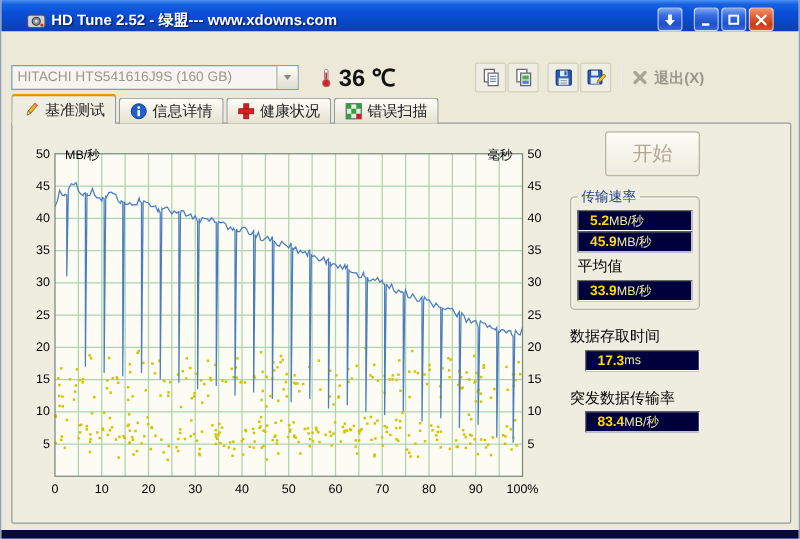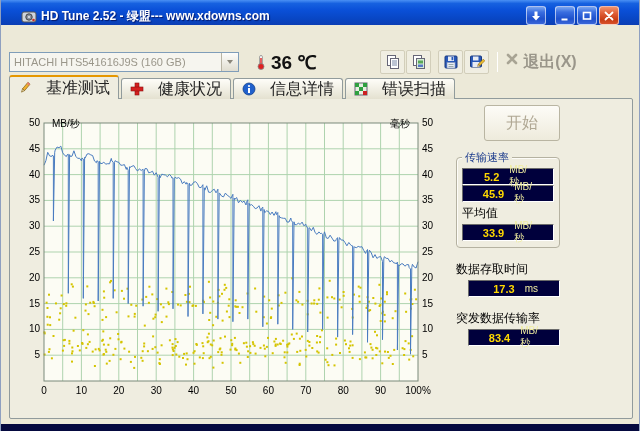--- a/index.html
+++ b/index.html
@@ -23,44 +23,44 @@
   .combo-text{flex:1;padding:0 4px;font-size:11px;color:#9a968a;white-space:nowrap;overflow:hidden}
   .combo-btn{width:17px;height:18px;background:linear-gradient(180deg,#fdfdfb,#e0ddd0);border-left:1px solid #b8b4a4;
              display:flex;align-items:center;justify-content:center}
   .combo-arrow{width:0;height:0;border-left:3.5px solid transparent;border-right:3.5px solid transparent;border-top:4px solid #8a867a}
   .temp{display:flex;align-items:center;gap:4px;margin-left:16px;font-size:19px;font-weight:bold;color:#111}
   .toolbtns{display:flex;align-items:center;margin-left:64px}
   .toolbtn{width:25px;height:24px;display:flex;align-items:center;justify-content:center;border:1px solid #d2ceba;
            border-radius:2px;background:#f0eee2;margin-right:1px;cursor:pointer}
   .pairgap{margin-left:6px}
   .tool-sep{width:1px;height:20px;background:#b0ac9c;border-right:1px solid #fff;margin:0 7px}
-  .exit-btn{display:flex;align-items:flex-start;gap:4px;color:#9a968a;font-size:16px;font-weight:bold;cursor:pointer}
+  .exit-btn{display:flex;align-items:center;gap:4px;color:#9a968a;font-size:12px;font-weight:bold;cursor:pointer}
   
   .tabs{position:absolute;top:75px;left:8px;display:flex;align-items:flex-end;z-index:3}
-  .tab{height:21px;display:flex;align-items:center;gap:14px;padding:0 8px;font-size:16px;color:#222;cursor:pointer;
+  .tab{height:21px;display:flex;align-items:center;gap:4px;padding:0 8px;font-size:12px;color:#222;cursor:pointer;
        border:1px solid #919b9c;border-bottom:none;border-radius:3px 3px 0 0;
        background:linear-gradient(180deg,#fefdf8,#e4e1d0);margin-right:2px}
   .tab.active{height:24px;background:#efede0;border-top:2px solid #e59700;position:relative}
   .tab.active::after{content:"";position:absolute;left:0;right:0;bottom:-1px;height:2px;background:#efede0}
   
   .content{position:absolute;top:98px;left:8px;width:624px;height:321px;border:1px solid #919b9c;
            background:#efede0;border-radius:0 2px 2px 2px;z-index:1}
   .chart-wrap{position:absolute;left:4px;top:10px}
   .right-panel{position:absolute;left:446px;top:6px;width:104px;display:flex;flex-direction:column}
   .start-btn{width:76px;height:36px;margin-left:auto;background:linear-gradient(180deg,#fdfcf7,#eeebdc);
              border:1px solid #b9b5a2;border-radius:3px;font-size:16px;color:#b0a894;
              display:flex;align-items:center;justify-content:center;cursor:pointer}
   .group-box{position:relative;border:1px solid #b5b2a1;border-radius:4px;margin-top:16px;padding:10px 5px 6px;
              box-shadow:1px 1px 0 #fdfcf8 inset}
   .group-title{position:absolute;top:-8px;left:5px;background:#efede0;padding:0 3px;font-size:11px;color:#1a3a8c;white-space:nowrap}
   .stat-label{font-size:12px;color:#000;margin:3px 0 2px;white-space:nowrap}
   .stat{margin-top:10px}
   .value-box{width:92px;height:17px;margin-left:auto;background:#00003c;border:1px solid;
              border-color:#6a6a6a #ffffff #ffffff #6a6a6a;display:flex;align-items:center;
-             justify-content:flex-end;padding:0 21px;gap:10px}
+             justify-content:flex-start;padding:0 9px;gap:0}
   .value-box .val{color:#ffd800;font-size:11px;font-weight:bold}
   .value-box .unit{color:#f0eda0;font-size:10px}
   .bottom-edge{position:absolute;left:0;right:0;bottom:0;height:7px;background:#05093f}
 </style>
 </head>
 <body>
 
 <div class="window">
 
   <div class="titlebar">
@@ -163,32 +163,32 @@
         <g transform="rotate(40 7 7)">
           <rect x="5.6" y="0.8" width="2.8" height="8.4" fill="#f0b030" stroke="#7a5a10" stroke-width="0.6"></rect>
           <rect x="5.6" y="0.8" width="2.8" height="1.6" fill="#e87878"></rect>
           <polygon points="5.6,9.2 8.4,9.2 7,12.4" fill="#f0ddb0" stroke="#7a5a10" stroke-width="0.6"></polygon>
         </g>
       </svg>
       <span>基准测试</span>
     </div>
     <div class="tab">
       <svg width="14" height="14" viewBox="0 0 14 14">
-        <rect x="5" y="1" width="4" height="12" fill="#d42020" stroke="#8c1010" stroke-width="0.6"></rect>
-        <rect x="1" y="5" width="12" height="4" fill="#d42020" stroke="#8c1010" stroke-width="0.6"></rect>
-      </svg>
-      <span>健康状况</span>
-    </div>
-    <div class="tab">
-      <svg width="14" height="14" viewBox="0 0 14 14">
         <circle cx="7" cy="7" r="6" fill="#2060cc" stroke="#12408c" stroke-width="0.8"></circle>
         <circle cx="7" cy="4" r="1.1" fill="#fff"></circle>
         <rect x="6" y="6" width="2" height="5" fill="#fff"></rect>
       </svg>
       <span>信息详情</span>
+    </div>
+    <div class="tab">
+      <svg width="14" height="14" viewBox="0 0 14 14">
+        <rect x="5" y="1" width="4" height="12" fill="#d42020" stroke="#8c1010" stroke-width="0.6"></rect>
+        <rect x="1" y="5" width="12" height="4" fill="#d42020" stroke="#8c1010" stroke-width="0.6"></rect>
+      </svg>
+      <span>健康状况</span>
     </div>
     <div class="tab">
       <svg width="14" height="14" viewBox="0 0 14 14">
         <rect x="1" y="1" width="12" height="12" fill="#e8efe2" stroke="#667"></rect>
         <rect x="1" y="1" width="4" height="4" fill="#30a040"></rect>
         <rect x="9" y="1" width="4" height="4" fill="#30a040"></rect>
         <rect x="5" y="5" width="4" height="4" fill="#30a040"></rect>
         <rect x="1" y="9" width="4" height="4" fill="#30a040"></rect>
         <rect x="9" y="9" width="4" height="4" fill="#cc2020"></rect>
       </svg>

